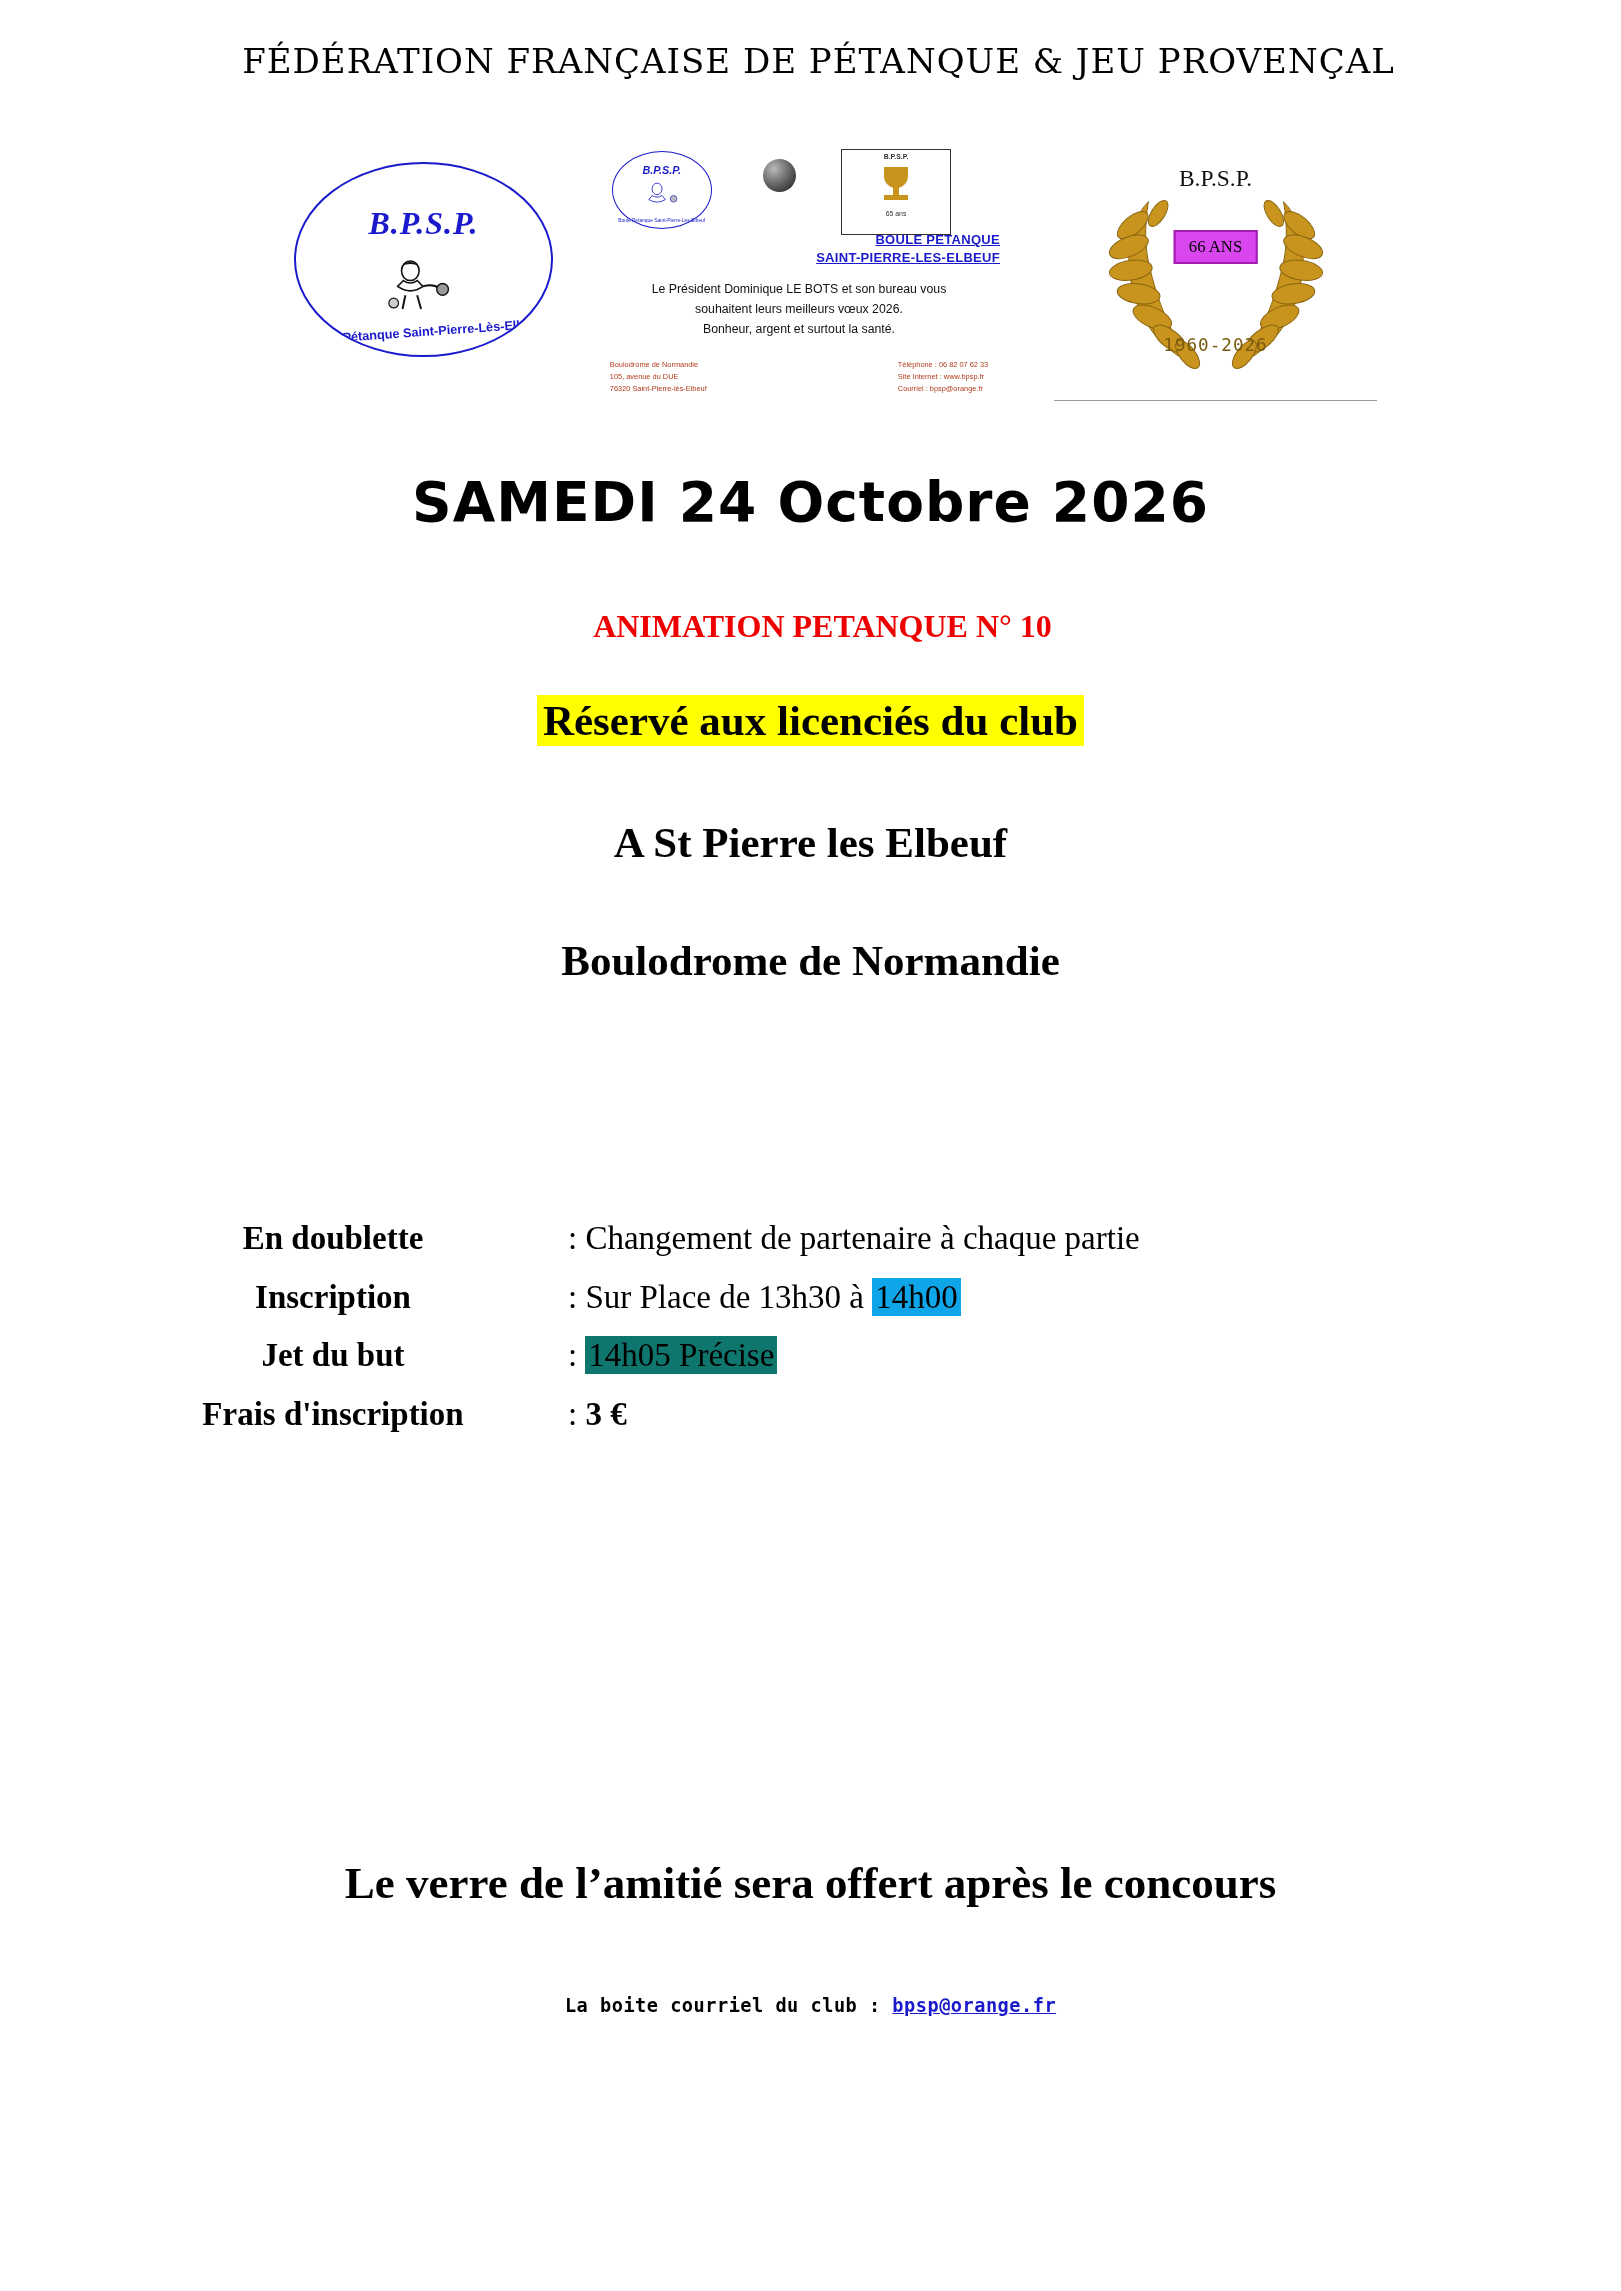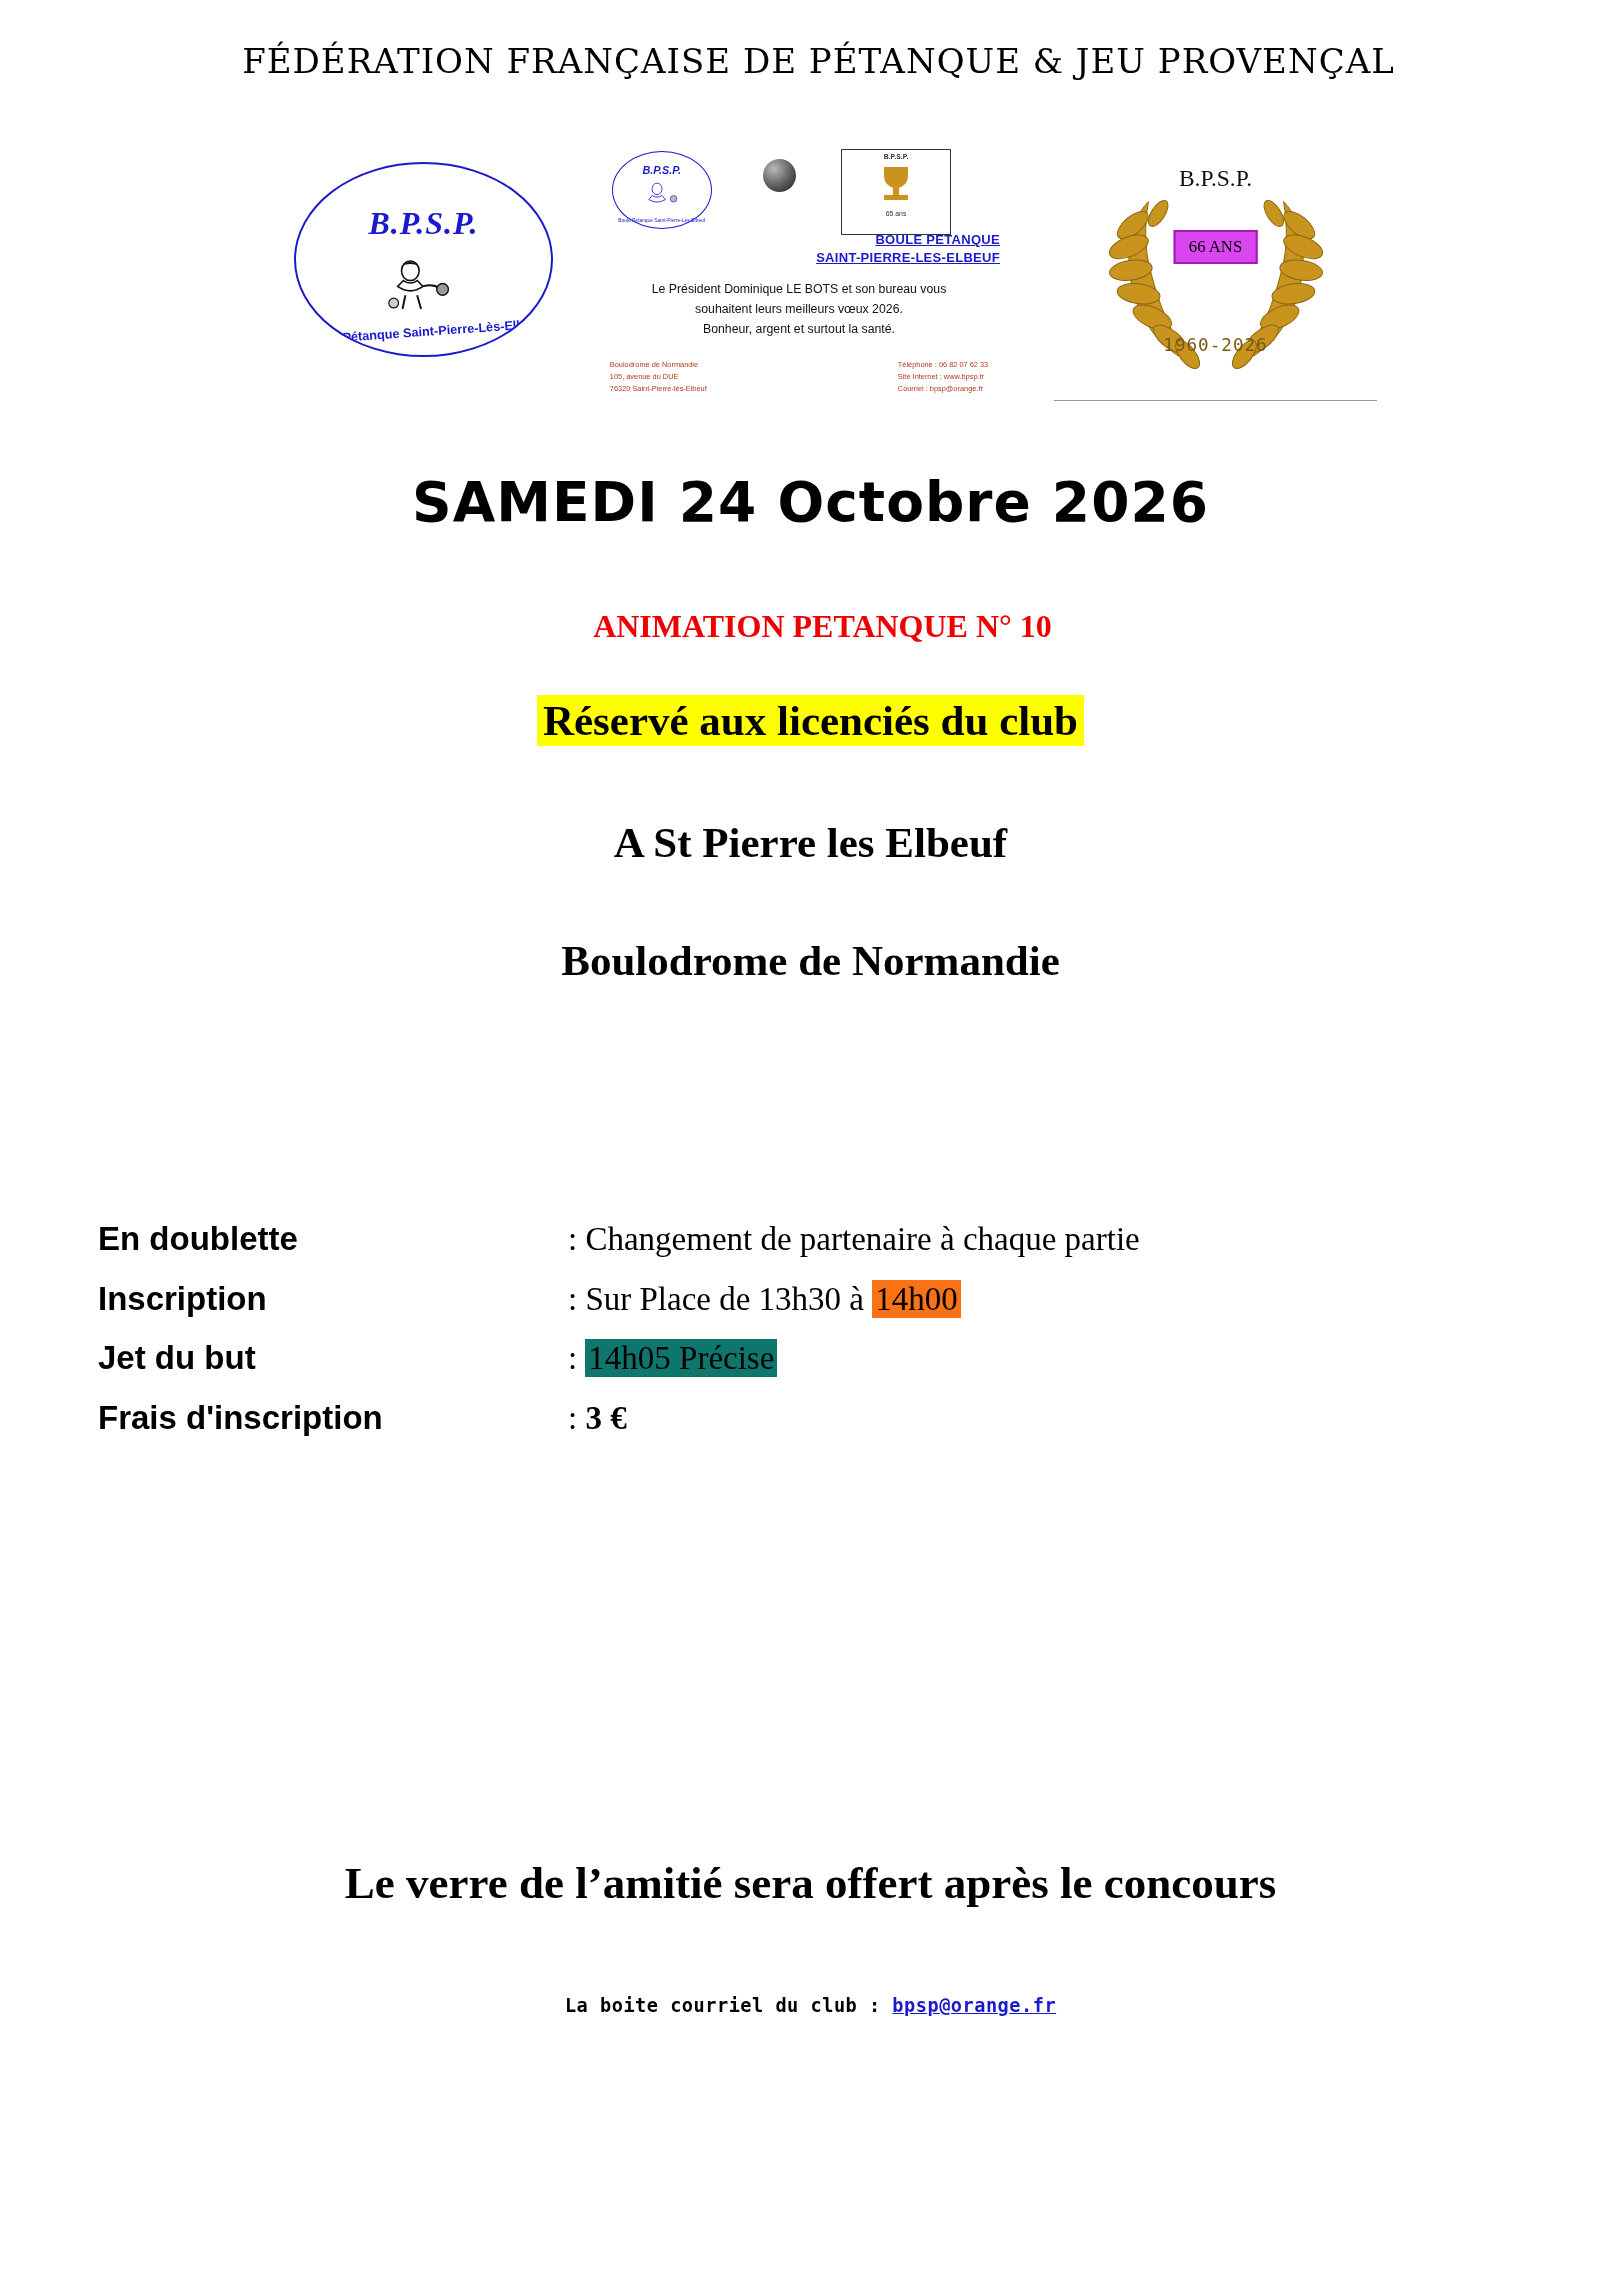--- a/index.html
+++ b/index.html
@@ -345,31 +345,32 @@
     width: 1392px;
   }
   .detail-row {
     display: flex;
     align-items: baseline;
     margin-bottom: 21.6px;
     font-size: 33px;
   }
   .detail-label {
     width: 470px;
-    font-family: Liberation Sans, sans-serif;
+    font-family: Liberation Serif, serif;
     font-weight: bold;
     font-size: 33px;
+    text-align: center;
   }
   .detail-value {
     font-family: "Liberation Serif", serif;
     font-size: 33px;
     white-space: nowrap;
   }
   .detail-value .hl-yellow {
-    background: #f97316;
+    background: #0ea5e9;
     padding: 1px 2.9px;
   }
   .detail-value .hl-cyan {
     background: #0f766e;
     padding: 1px 2.9px;
   }
   .detail-value .bold {
     font-weight: bold;
   }
 

